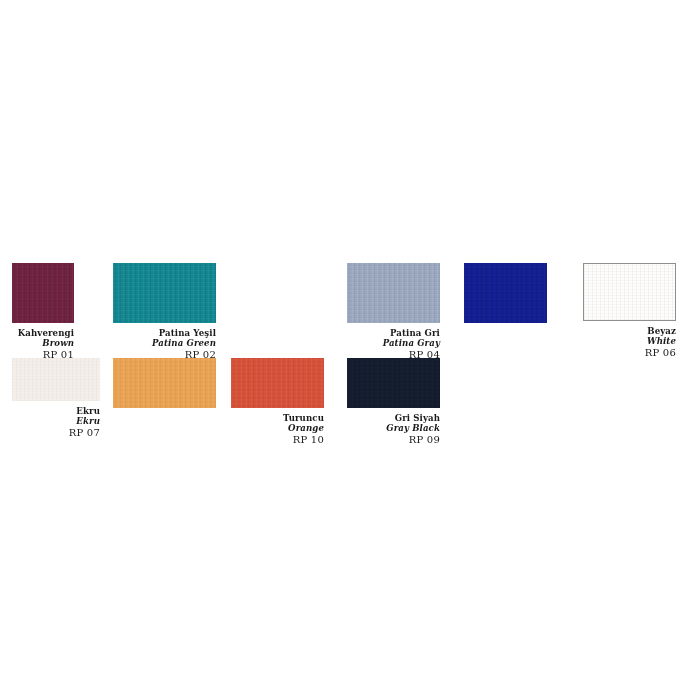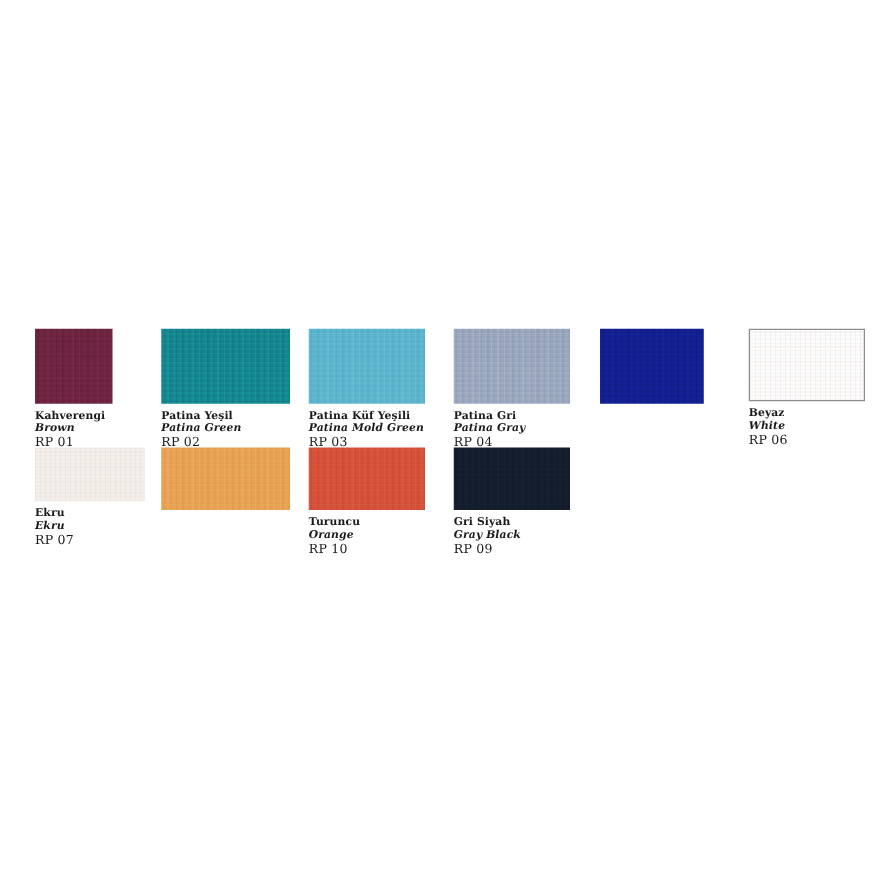--- a/index.html
+++ b/index.html
@@ -11,24 +11,25 @@
     width: 700px;
     height: 700px;
     position: relative;
     overflow: hidden;
     font-family: "DejaVu Serif", "Liberation Serif", serif;
     -webkit-font-smoothing: antialiased;
   }
 
   #chart-area {
     position: absolute;
-    left: 16px;
+    left: 0;
     top: 0;
     width: 672px;
     height: 700px;
+    text-align: right;
   }
 
   .swatch-cell {
     position: absolute;
   }
 
   .swatch-chip {
     position: relative;
     width: 100%;
     overflow: hidden;
@@ -125,30 +126,20 @@
     <div class="swatch-cell" style="left: 113px; top: 263px; width: 103px;">
       <div class="swatch-chip" style="height: 60px; background: rgb(21, 134, 143);">
         <span class="tex"></span>
       </div>
       <div class="swatch-labels">
         <div class="lbl-tr">Patina Yeşil</div>
         <div class="lbl-en">Patina Green</div>
         <div class="lbl-code">RP 02</div>
       </div>
     </div>
-    <div class="swatch-cell" style="left: 231px; top: 263px; width: 93px;">
-      <div class="swatch-chip" style="height: 60px; background: rgb(92, 181, 205);">
-        <span class="tex"></span>
-      </div>
-      <div class="swatch-labels">
-        <div class="lbl-tr">Patina Küf Yeşili</div>
-        <div class="lbl-en">Patina Mold Green</div>
-        <div class="lbl-code">RP 03</div>
-      </div>
-    </div>
     <div class="swatch-cell" style="left: 347px; top: 263px; width: 93px;">
       <div class="swatch-chip" style="height: 60px; background: rgb(154, 167, 189);">
         <span class="tex"></span>
       </div>
       <div class="swatch-labels">
         <div class="lbl-tr">Patina Gri</div>
         <div class="lbl-en">Patina Gray</div>
         <div class="lbl-code">RP 04</div>
       </div>
     </div>

